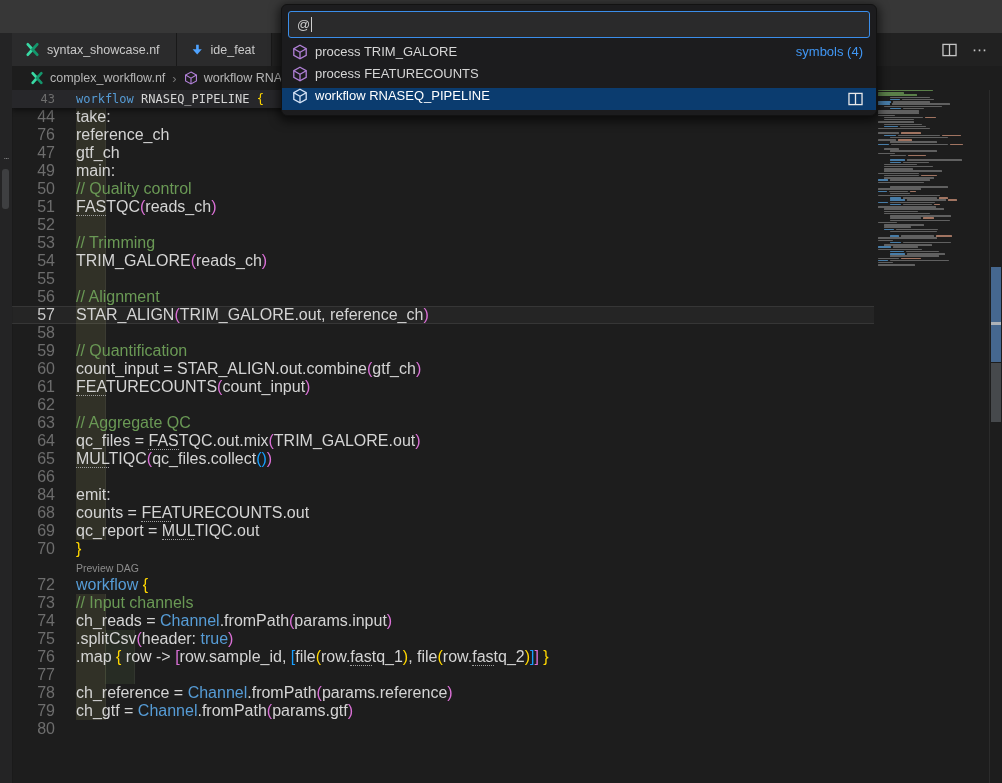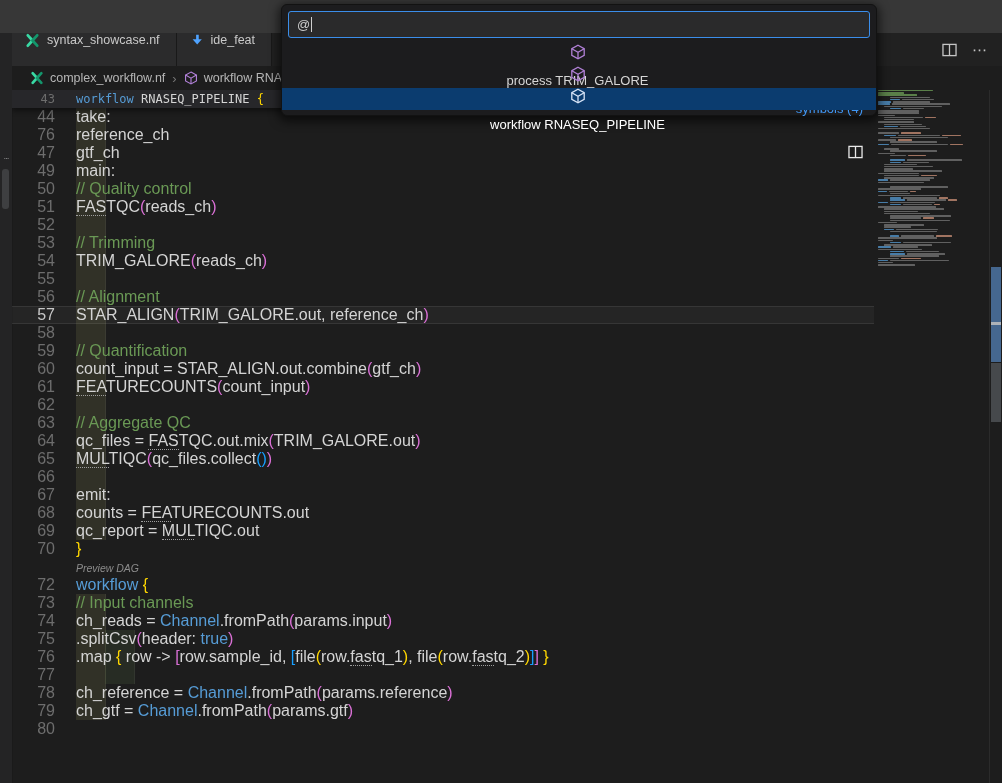--- a/index.html
+++ b/index.html
@@ -6,21 +6,21 @@
   body{width:1002px;height:783px;position:relative;overflow:hidden;background:#1d1d1d;
        font-family:"Liberation Sans",sans-serif;-webkit-font-smoothing:antialiased;}
 
   
   .titlebar{position:absolute;left:0;top:0;width:1002px;height:33px;background:#373737;border-bottom:1px solid #2a2a2a;}
   .rail{position:absolute;left:0;top:33px;width:12px;bottom:0;background:#242425;border-right:1px solid #1a1a1a;}
   .rail-dots{position:absolute;top:121px;left:0;width:12px;text-align:center;color:#9a9a9a;font-size:8px;letter-spacing:-1px;}
   .rail-thumb{position:absolute;top:136px;left:2px;width:7px;height:40px;background:#3e3f41;border-radius:3px;}
 
   .tabbar{position:absolute;left:12px;top:33px;right:0;height:33px;background:#212121;display:flex;align-items:stretch;}
-  .tab{display:flex;gap:7px;padding:0 16px 0 13px;background:#2b2b2c;color:#c9c9c9;
+  .tab{display:flex;align-items:center;gap:7px;padding:0 16px 0 13px;background:#2b2b2c;color:#c9c9c9;
        font-size:12.5px;border-right:1px solid #191919;white-space:nowrap;}
   .tab-actions{margin-left:auto;display:flex;align-items:center;gap:15px;padding-right:14px;color:#c5c5c5;}
   .icon-btn{display:flex;align-items:center;justify-content:center;}
   .ellipsis{font-size:15px;letter-spacing:1px;color:#c5c5c5;line-height:10px;}
 
   .breadcrumbs{position:absolute;left:12px;top:66px;right:136px;height:24px;display:flex;align-items:center;gap:6px;
                padding-left:18px;color:#b6b6b6;font-size:12.5px;background:#1d1d1d;white-space:nowrap;overflow:hidden;}
   .crumb-sep{color:#767676;font-size:13px;margin:0 1px;}
 
   
@@ -32,40 +32,40 @@
   .line{height:18px;display:flex;position:relative;}
   .ln{flex:0 0 43px;text-align:right;color:#6d6d6d;}
   .lc{position:relative;margin-left:21px;flex:1;}
   .tk{position:relative;z-index:2;}
   .strip{position:absolute;top:0;bottom:0;left:0;width:29px;background:rgba(187,187,106,.13);
          border-right:1px solid rgba(255,255,255,.05);z-index:1;}
   .strip.l2{left:29px;background:rgba(130,175,95,.10);}
   .line.cur{background:rgba(255,255,255,.04);
             box-shadow:inset 0 1px 0 rgba(255,255,255,.08),inset 0 -1px 0 rgba(255,255,255,.08);}
   .line.cur .ln{color:#c8c8c8;}
-  .lens{height:18px;line-height:21px;padding-left:64px;color:#8c8c8c;font-size:10.5px;font-family:"Liberation Sans",sans-serif;font-style:italic;}
+  .lens{height:18px;line-height:21px;padding-left:64px;color:#8c8c8c;font-size:10.5px;font-family:"Liberation Sans",sans-serif;}
   .k{color:#569cd6;}.c{color:#6a9955;}.w{color:#d4d4d4;}.y{color:#ffd700;}.p{color:#da70d6;}.u{color:#179fff;}
   .hw{color:#d4d4d4;border-bottom:1.2px dotted #9e9e9e;}
 
   
   .minimap{position:absolute;left:866px;top:0;width:100px;height:100%;}
   .mrow{height:1.45px;margin-bottom:0.8px;display:flex;gap:2px;}
   .mseg{height:100%;border-radius:0.5px;}
   .ruler{position:absolute;right:0;top:0;width:12px;bottom:0;border-left:1px solid #2b2b2b;}
   .band{position:absolute;left:1px;right:1px;}
 
   
   .quickpick{position:absolute;left:281px;top:4px;width:594px;background:#1c1c1e;border:1px solid #121212;
              border-radius:6px;box-shadow:0 3px 10px 3px rgba(0,0,0,.55);z-index:10;padding-bottom:5px;}
   .qp-input-wrap{padding:6px 6px 6px 6px;}
   .qp-input{height:25px;background:#2a2a2b;border:1px solid #3b8eea;border-radius:3px;display:flex;align-items:center;
             padding:0 8px;color:#cccccc;font-size:13px;}
   .caret{display:inline-block;width:1px;height:15px;background:#cfcfcf;margin-left:1px;}
   .qp-list{display:flex;flex-direction:column;}
-  .qp-row{height:22px;display:flex;align-items:center;gap:13px;padding:0 13px 0 10px;color:#d6d6d6;font-size:13px;flex-direction:column;}
+  .qp-row{height:22px;display:flex;gap:7px;padding:0 13px 0 10px;color:#d6d6d6;font-size:13px;}
   .qp-row.sel{background:#0b3c6f;color:#ffffff;}
   .qp-meta{margin-left:auto;color:#4097f5;}
   .qp-action{margin-left:auto;display:flex;align-items:center;}
   svg{display:block;}
 </style>
 </head>
 <body>
 
 <div class="titlebar"></div>
 
@@ -213,21 +213,21 @@
         <span class="ln">65</span>
         <span class="lc"><i class="strip"></i><span class="tk w">    </span><span class="tk hw">MUL</span><span class="tk w">TIQC</span><span class="tk p">(</span><span class="tk w">qc_files.collect</span><span class="tk u">()</span><span class="tk p">)</span></span>
       </div>
       <div class="line">
         <span class="ln">66</span>
         <span class="lc">
           <i class="strip"></i>
         </span>
       </div>
       <div class="line">
-        <span class="ln">67</span>
+        <span class="ln">84</span>
         <span class="lc"><i class="strip"></i><span class="tk w">    emit:</span></span>
       </div>
       <div class="line">
         <span class="ln">68</span>
         <span class="lc"><i class="strip"></i><span class="tk w">    counts = </span><span class="tk hw">FEA</span><span class="tk w">TURECOUNTS.out</span></span>
       </div>
       <div class="line">
         <span class="ln">69</span>
         <span class="lc"><i class="strip"></i><span class="tk w">    qc_report = </span><span class="tk hw">MUL</span><span class="tk w">TIQC.out</span></span>
       </div>

